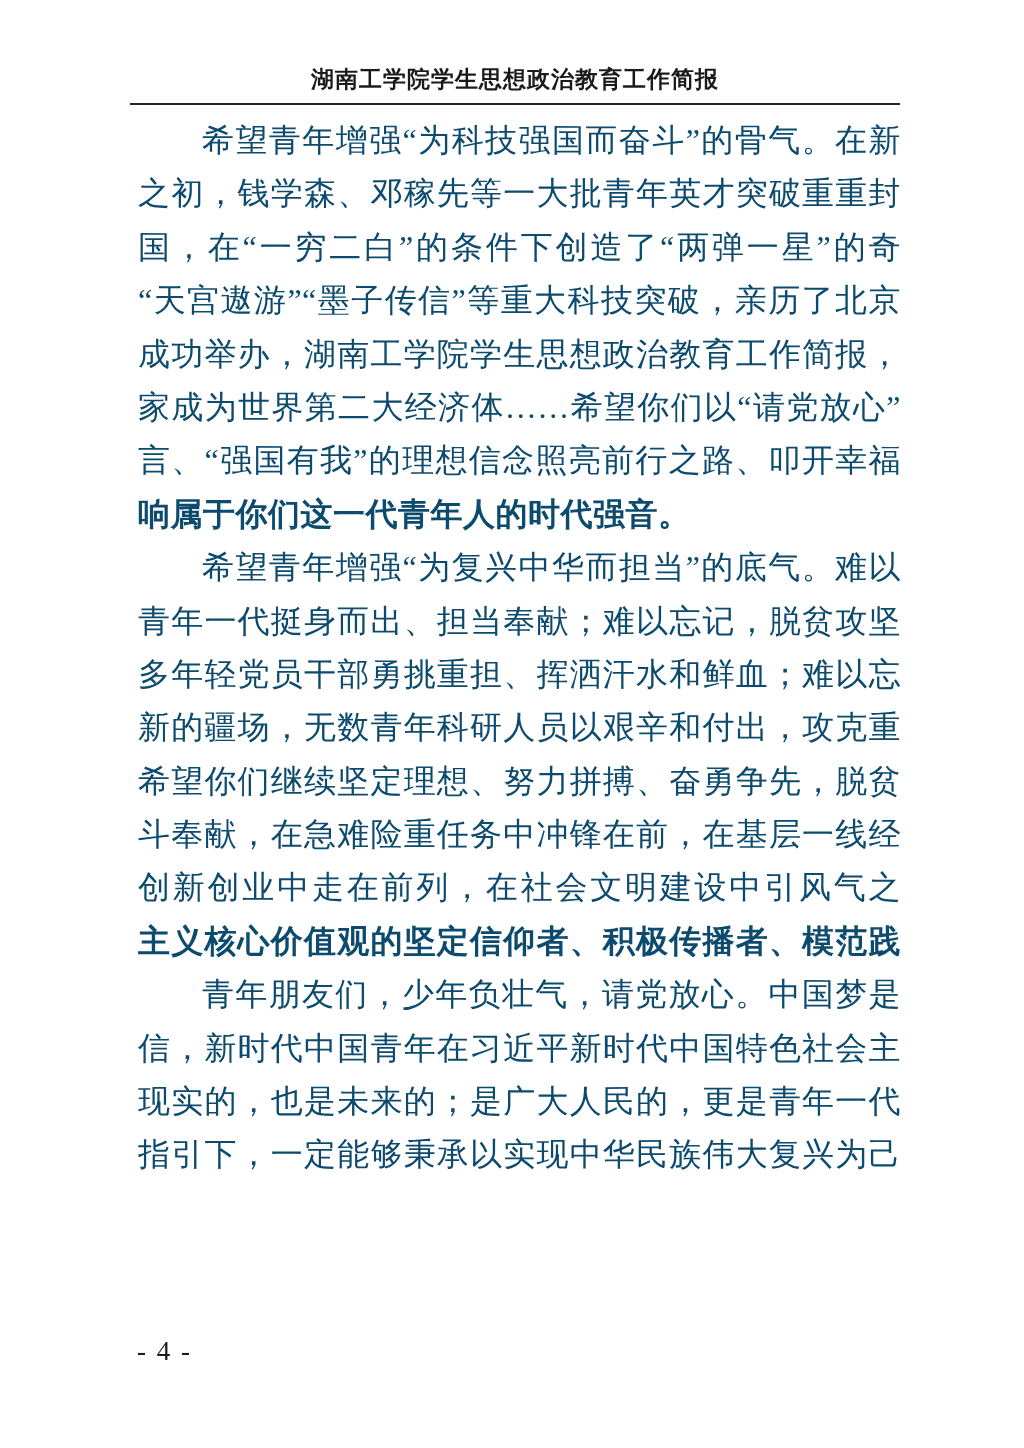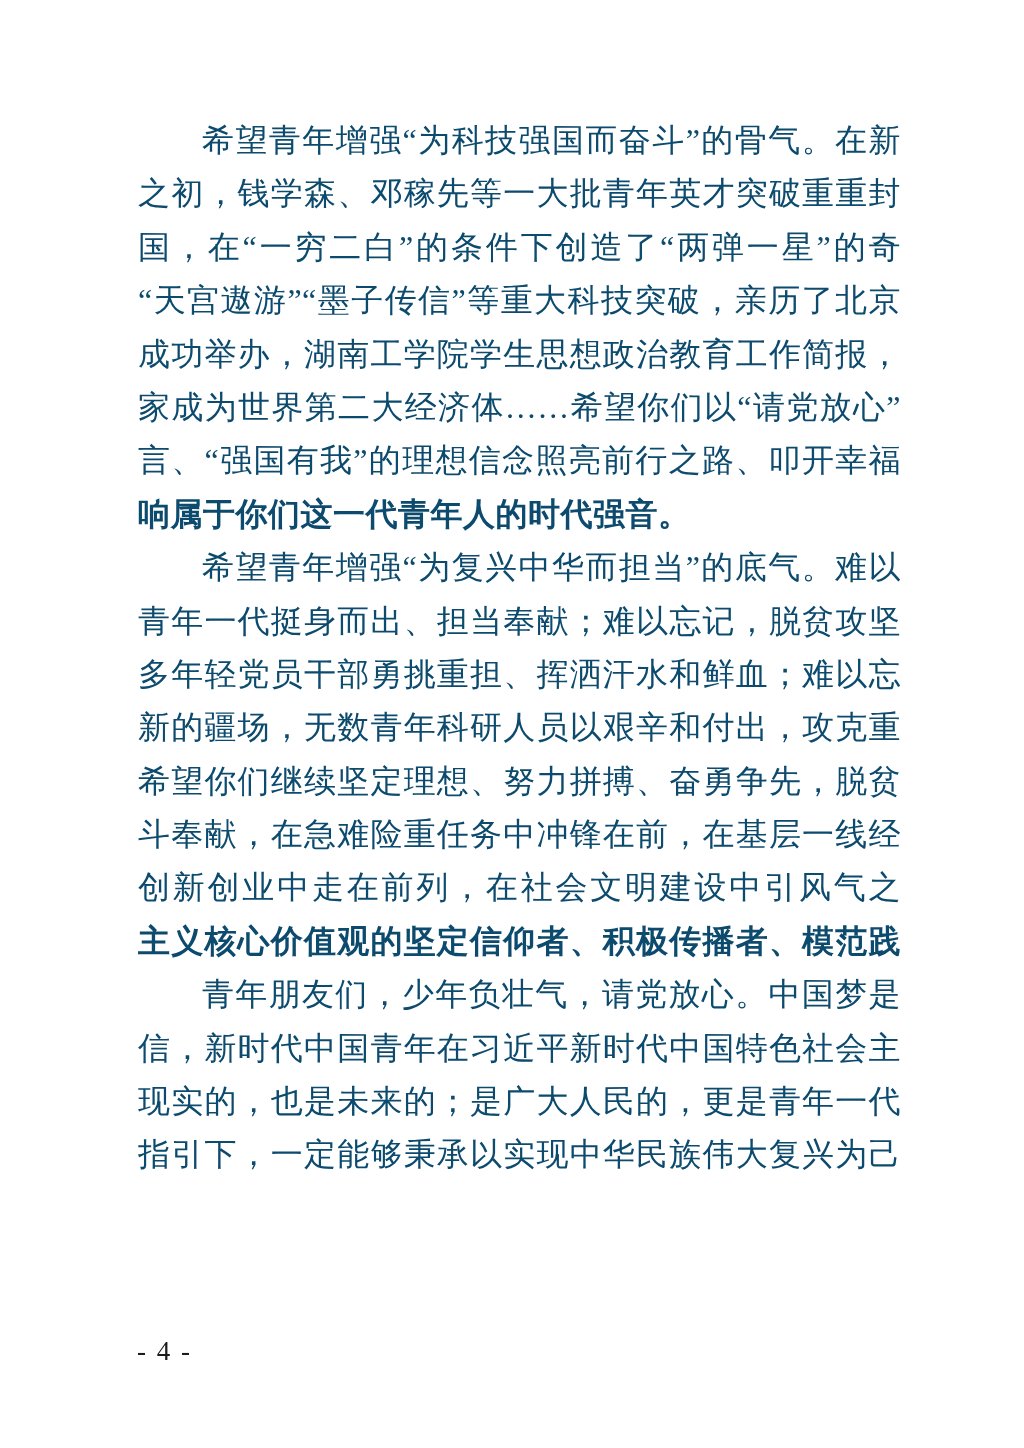--- a/index.html
+++ b/index.html
@@ -57,20 +57,24 @@
     font-size: 27px;
     letter-spacing: 2px;
     color: #1c1c1c;
   }
 </style>
 </head>
 <body>
 
 <div class="page">
 
+  <div class="header">
+    <div class="header-title">湖南工学院学生思想政治教育工作简报</div>
+    <div class="header-rule"></div>
+  </div>
 
   <div class="doc-body">
 
     <div>
       <div class="line indent">希望青年增强“为科技强国而奋斗”的骨气。在新中国建设</div>
       <div class="line">之初，钱学森、邓稼先等一大批青年英才突破重重封锁从海外回</div>
       <div class="line">国，在“一穷二白”的条件下创造了“两弹一星”的奇迹，铸就</div>
       <div class="line">“天宫遨游”“墨子传信”等重大科技突破，亲历了北京“双奥”</div>
       <div class="line">成功举办，湖南工学院学生思想政治教育工作简报，见证了国</div>
       <div class="line">家成为世界第二大经济体……希望你们以“请党放心”的青春誓</div>

